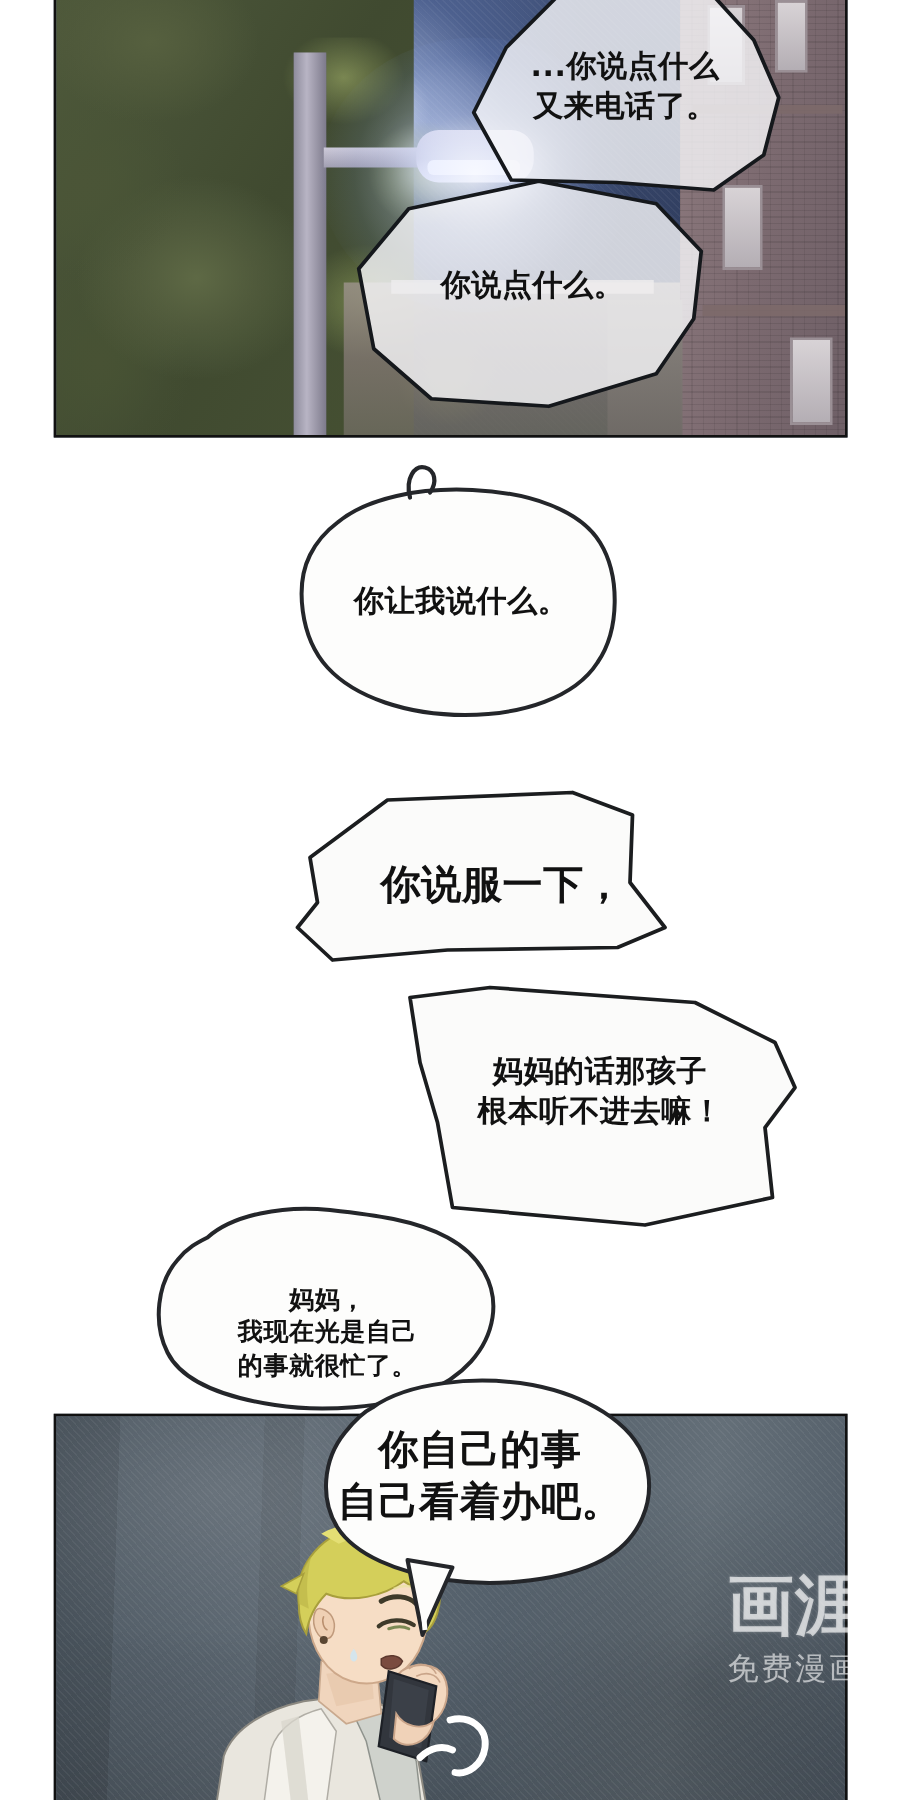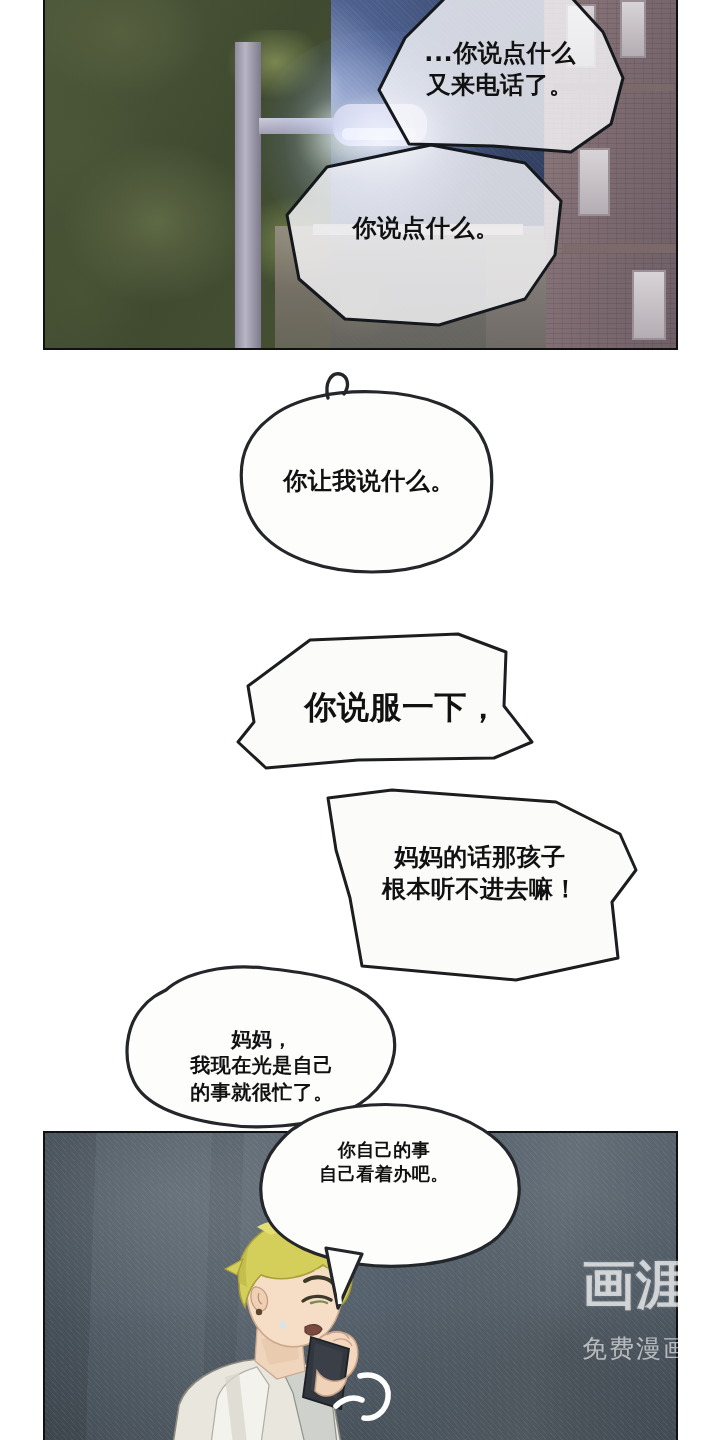--- a/index.html
+++ b/index.html
@@ -229,21 +229,21 @@
   }
   .wm-main {
     font-size: 53px;
     font-weight: 700;
     letter-spacing: 1px;
     color: rgba(255,255,255,0.66);
     line-height: 1.02;
     text-shadow: 0 0 3px rgba(255,255,255,0.25);
   }
   .wm-sub {
-    margin-top: 20px;
+    margin-top: 6px;
     font-size: 25px;
     font-weight: 400;
     letter-spacing: 2px;
     color: rgba(255,255,255,0.60);
   }
 
   
   .bubble {
     position: absolute;
   }
@@ -282,21 +282,21 @@
   #b-persuade { left: 232px; top: 630px; width: 340px; height: 200px; }
   #b-persuade .txt { top: 56px; font-size: 32px; }
 
   #b-kid    { left: 320px; top: 790px; width: 320px; height: 200px; }
   #b-kid    .txt { top: 52px; font-size: 24px; }
 
   #b-busy   { left: 122px; top: 968px; width: 280px; height: 160px; }
   #b-busy   .txt { top: 14px; font-size: 20px; margin-top: 44px; }
 
   #b-yours  { left: 240px; top: 1108px; width: 288px; height: 200px; }
-  #b-yours  .txt { top: 30px; font-size: 18px; }
+  #b-yours  .txt { top: 30px; font-size: 32px; }
 </style>
 </head>
 <body>
 
 <div class="page">
 
   <div class="panel" id="panel-street">
     <div class="night-sky"></div>
     <div class="sky-noise"></div>
     <div class="foliage"></div>

